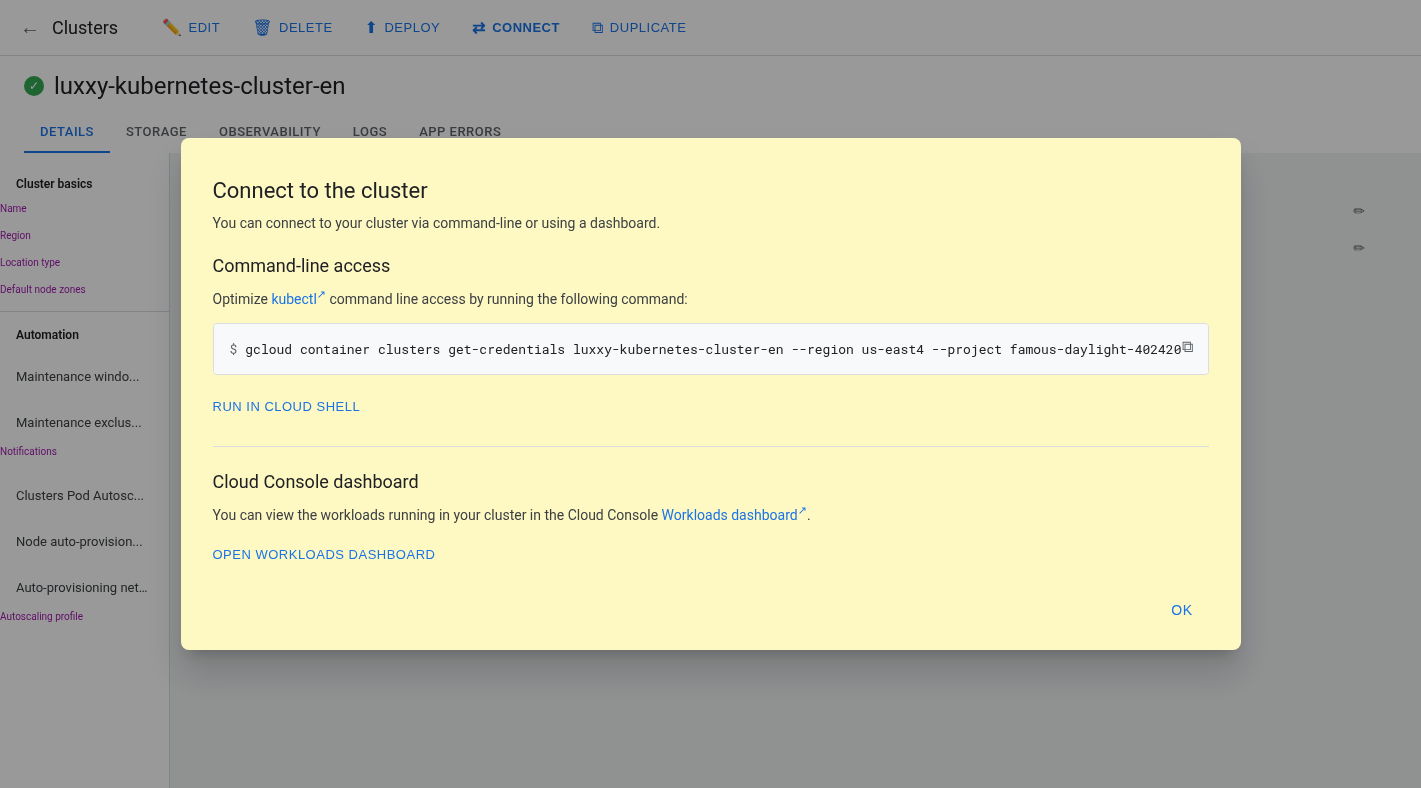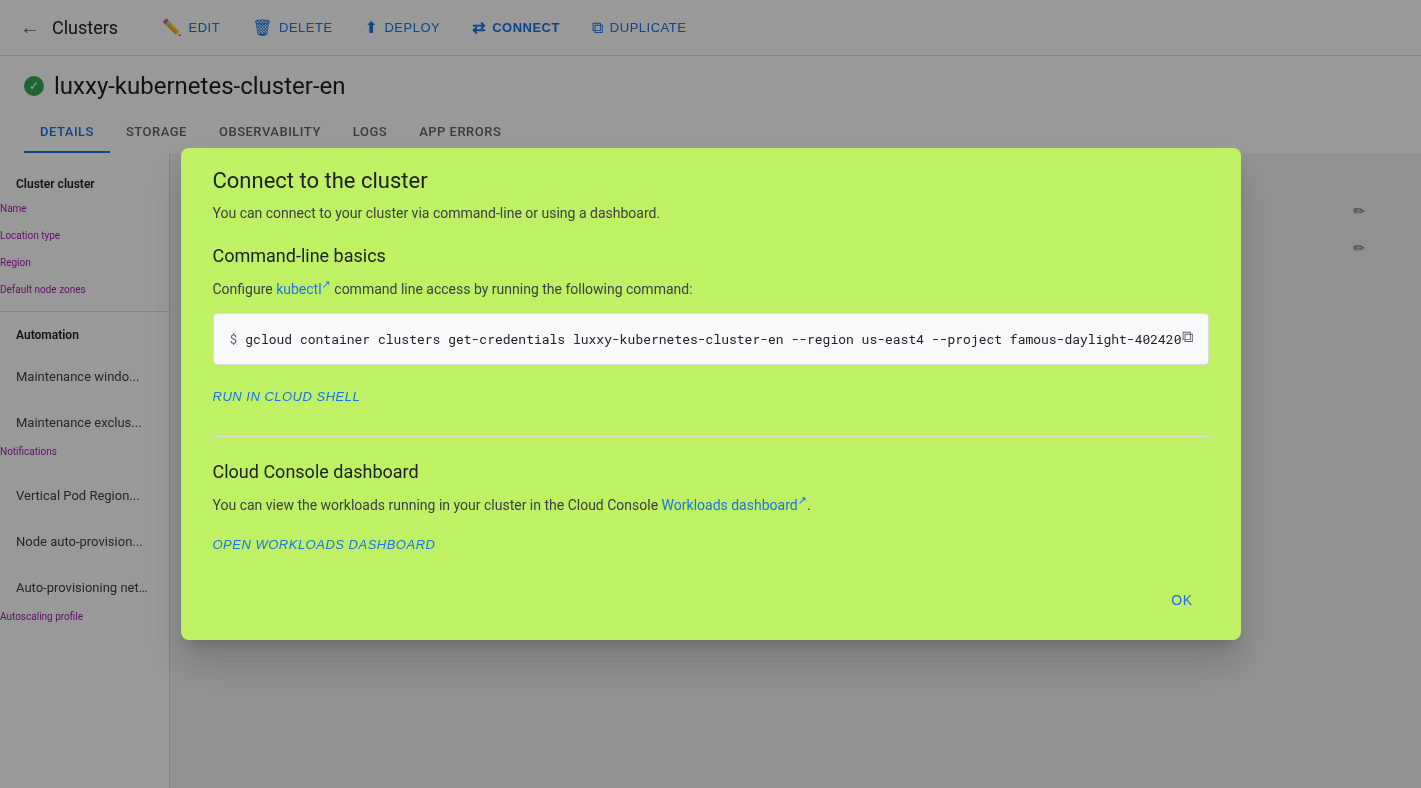--- a/index.html
+++ b/index.html
@@ -133,27 +133,27 @@
     .overlay {
       position: fixed;
       top: 0; left: 0; right: 0; bottom: 0;
       background: rgba(0,0,0,0.4);
       z-index: 100;
       display: flex;
       align-items: center;
       justify-content: center;
     }
     .modal {
-      background: #bef264;
+      background: #fef9c3;
       border-radius: 8px;
       width: 1060px;
       max-width: 95vw;
       max-height: 90vh;
       overflow-y: auto;
-      padding: 20px 32px 24px;
+      padding: 40px 32px 24px;
       box-shadow: 0 11px 15px -7px rgba(0,0,0,0.2), 0 24px 38px 3px rgba(0,0,0,0.14);
       position: relative;
     }
     .modal-title {
       font-size: 22px;
       font-weight: 400;
       color: #202124;
       margin-bottom: 12px;
     }
     .modal-subtitle {
@@ -212,21 +212,20 @@
       color: #1a73e8;
       font-size: 13px;
       font-weight: 500;
       text-transform: uppercase;
       letter-spacing: 0.5px;
       cursor: pointer;
       background: none;
       border: none;
       padding: 8px 0;
       display: inline-block;
-      font-style: italic;
     }
 
     
     .modal-footer {
       display: flex;
       justify-content: flex-end;
       margin-top: 24px;
     }
     .ok-btn {
       background: none;
@@ -312,31 +311,31 @@
     <div class="tab">STORAGE</div>
     <div class="tab">OBSERVABILITY</div>
     <div class="tab">LOGS</div>
     <div class="tab">APP ERRORS</div>
   </div>
 </div>
 
 <div class="main-content">
 
   <div class="sidebar">
-    <div class="sidebar-section-title">Cluster cluster</div>
+    <div class="sidebar-section-title">Cluster basics</div>
     <div class="sidebar-item">Name</div>
+    <div class="sidebar-item">Region</div>
     <div class="sidebar-item">Location type</div>
-    <div class="sidebar-item">Region</div>
     <div class="sidebar-item">Default node zones</div>
     <div class="sidebar-divider"></div>
     <div class="sidebar-section-title">Automation</div>
     <div class="sidebar-item-truncated">Maintenance windo...</div>
     <div class="sidebar-item-truncated">Maintenance exclus...</div>
     <div class="sidebar-item">Notifications</div>
-    <div class="sidebar-item-truncated">Vertical Pod Region...</div>
+    <div class="sidebar-item-truncated">Clusters Pod Autosc...</div>
     <div class="sidebar-item-truncated">Node auto-provision...</div>
     <div class="sidebar-item-truncated">Auto-provisioning network tags</div>
     <div class="sidebar-item">Autoscaling profile</div>
   </div>
 
   <div class="page-area">
     <div class="bg-content">
       <div class="bg-row">
         <span style="flex:1">Auto-provisioning network tags</span>
         <span style="flex:1"></span>
@@ -350,23 +349,23 @@
     </div>
   </div>
 </div>
 
 <div class="overlay">
   <div class="modal">
     <h2 class="modal-title">Connect to the cluster</h2>
     <p class="modal-subtitle">You can connect to your cluster via command-line or using a dashboard.</p>
 
     <div>
-      <h3 class="section-title">Command-line basics</h3>
+      <h3 class="section-title">Command-line access</h3>
       <p class="section-desc">
-        <span>Configure </span><a class="link"><span>kubectl</span><sup class="ext-link-icon">↗</sup></a><span> command line access by running the following command:</span>
+        <span>Optimize </span><a class="link"><span>kubectl</span><sup class="ext-link-icon">↗</sup></a><span> command line access by running the following command:</span>
       </p>
       <div class="code-block">
         <span class="code-dollar">$</span><span>gcloud container clusters get-credentials luxxy-kubernetes-cluster-en --region us-east4 --project famous-daylight-402420</span>
         <button class="copy-btn">
           <span>⧉</span>
         </button>
       </div>
       <button class="action-link">RUN IN CLOUD SHELL</button>
     </div>
 

